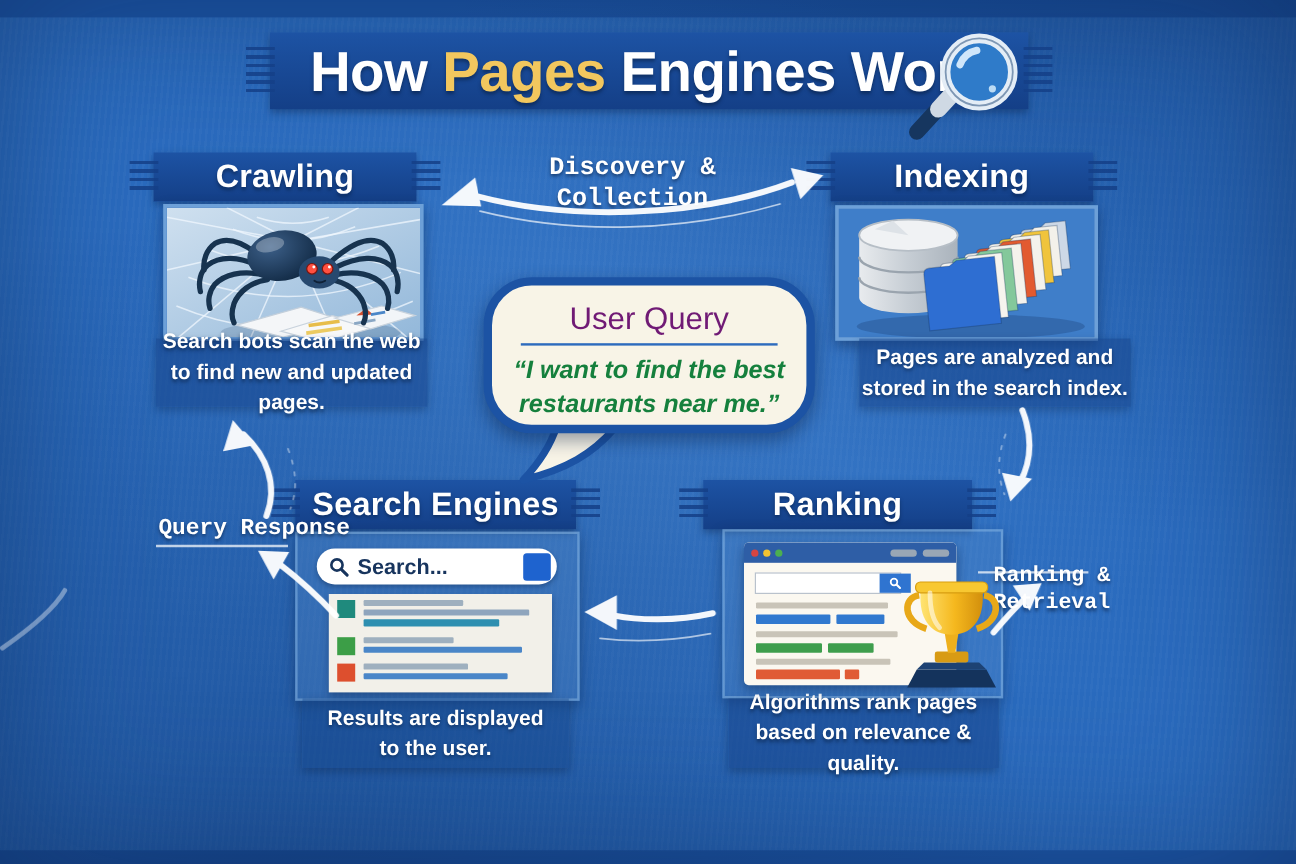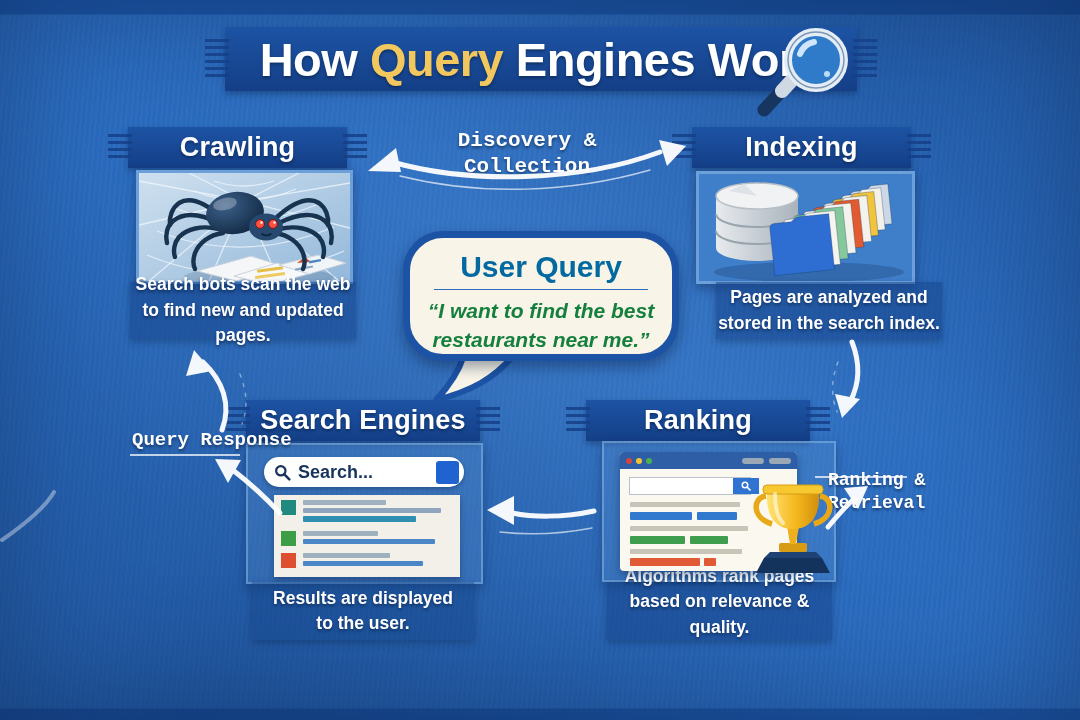--- a/index.html
+++ b/index.html
@@ -56,21 +56,21 @@
     white-space:pre-line;text-shadow:0 2px 3px rgba(6,25,55,.6);font-family:Liberation Mono, monospace;
   }
   .flow-underline{position:absolute;height:0;border-bottom:2px solid rgba(255,255,255,.72);}
   
   #user-query-bubble{
     left:403px;top:231px;width:276px;height:130px;z-index:3;
     background:#f8f4e7;border:7px solid #1c53a4;border-radius:40px;
     box-shadow:0 6px 14px rgba(5,25,60,.4);
     display:flex;flex-direction:column;align-items:center;padding-top:12px;box-sizing:border-box;
   }
-  #uq-title{color:#0369a1;font-weight:bold;font-size:30px;}
+  #uq-title{color:#701a75;font-weight:normal;font-size:26px;}
   #uq-divider{width:82%;height:2px;background:#2d6bbd;margin:5px 0 7px;}
   #uq-quote{
     color:#15803d;font-weight:bold;font-style:italic;font-size:21px;line-height:1.35;
     white-space:pre-line;text-align:center;
   }
   #bubble-tail{left:420px;top:352px;width:110px;height:56px;z-index:2;}
   
   #sr-searchbar{
     position:absolute;left:16px;top:12px;width:200px;height:30px;background:#fff;
     border-radius:16px;display:flex;align-items:center;padding:0 5px 0 10px;box-sizing:border-box;
@@ -101,21 +101,21 @@
   #arrows{left:0;top:0;width:1080px;height:720px;pointer-events:none;z-index:4;}
 </style>
 </head>
 <body>
 
 <div id="stage">
 
   <div class="banner" id="title-banner">
     <div class="btxt">
       <span>How</span>
-      <span class="gold">Query</span>
+      <span class="gold">Pages</span>
       <span>Engines Work</span>
     </div>
   </div>
   <svg class="abs" style="left:752px;top:24px;z-index:5;" width="128" height="98" viewBox="0 0 128 98">
     <line x1="34" y1="62" x2="12" y2="86" stroke="#16365f" stroke-width="13" stroke-linecap="round"></line>
     <line x1="40" y1="56" x2="30" y2="67" stroke="#cfd9e4" stroke-width="14" stroke-linecap="round"></line>
     <circle cx="64" cy="36" r="28" fill="#2f7bc9" stroke="#e4edf6" stroke-width="8"></circle>
     <circle cx="64" cy="36" r="28" fill="none" stroke="#7e97b4" stroke-width="1.5"></circle>
     <path d="M48,30 A19,19 0 0 1 62,18" stroke="#cfe6fa" stroke-width="6" fill="none" stroke-linecap="round"></path>
     <circle cx="75" cy="50" r="3" fill="#bcdcf5"></circle>
@@ -341,21 +341,21 @@
     <polygon points="16,78 74,78 82,93 8,93" fill="#14335c"></polygon>
     <polygon points="22,72 68,72 74,78 16,78" fill="#1d4273"></polygon>
     <rect x="31" y="63" width="28" height="9" rx="2" fill="#d89b14"></rect>
     <polygon points="39,46 51,46 48,64 42,64" fill="#eeb01c"></polygon>
     <path d="M18,16 C4,18 4,38 24,44" stroke="#e8a818" stroke-width="5.5" fill="none"></path>
     <path d="M72,16 C86,18 86,38 66,44" stroke="#e8a818" stroke-width="5.5" fill="none"></path>
     <path d="M19,10 h52 v8 c0,20 -10,31 -26,31 s-26,-11 -26,-31 z" fill="url(#cupg)"></path>
     <rect x="15" y="5" width="60" height="9" rx="4" fill="#f8c831" stroke="#d79d10" stroke-width="1"></rect>
     <path d="M27,14 c0,14 3,24 8,29" stroke="rgba(255,255,255,.55)" stroke-width="4" fill="none" stroke-linecap="round"></path>
   </svg>
-  <div class="caption-panel" style="left:607px;top:582px;width:225px;height:58px;align-items:flex-end;">
+  <div class="caption-panel" style="left:607px;top:582px;width:225px;height:58px;">
     <div class="caption">Algorithms rank pages
 based on relevance &amp; quality.</div>
   </div>
 
   <div class="flow-label" style="left:412px;top:128px;width:230px;text-align:center;font-size:21px;">Discovery &amp; Collection</div>
   <div class="flow-label" style="left:828px;top:428px;font-size:18px;margin-top:41px;">Ranking &amp;
 Retrieval</div>
   <div class="flow-underline" style="left:815px;top:476px;width:92px;"></div>
   <div class="flow-label" style="left:132px;top:429px;font-size:19px;">Query Response</div>
   <div class="flow-underline" style="left:130px;top:454px;width:110px;"></div>

